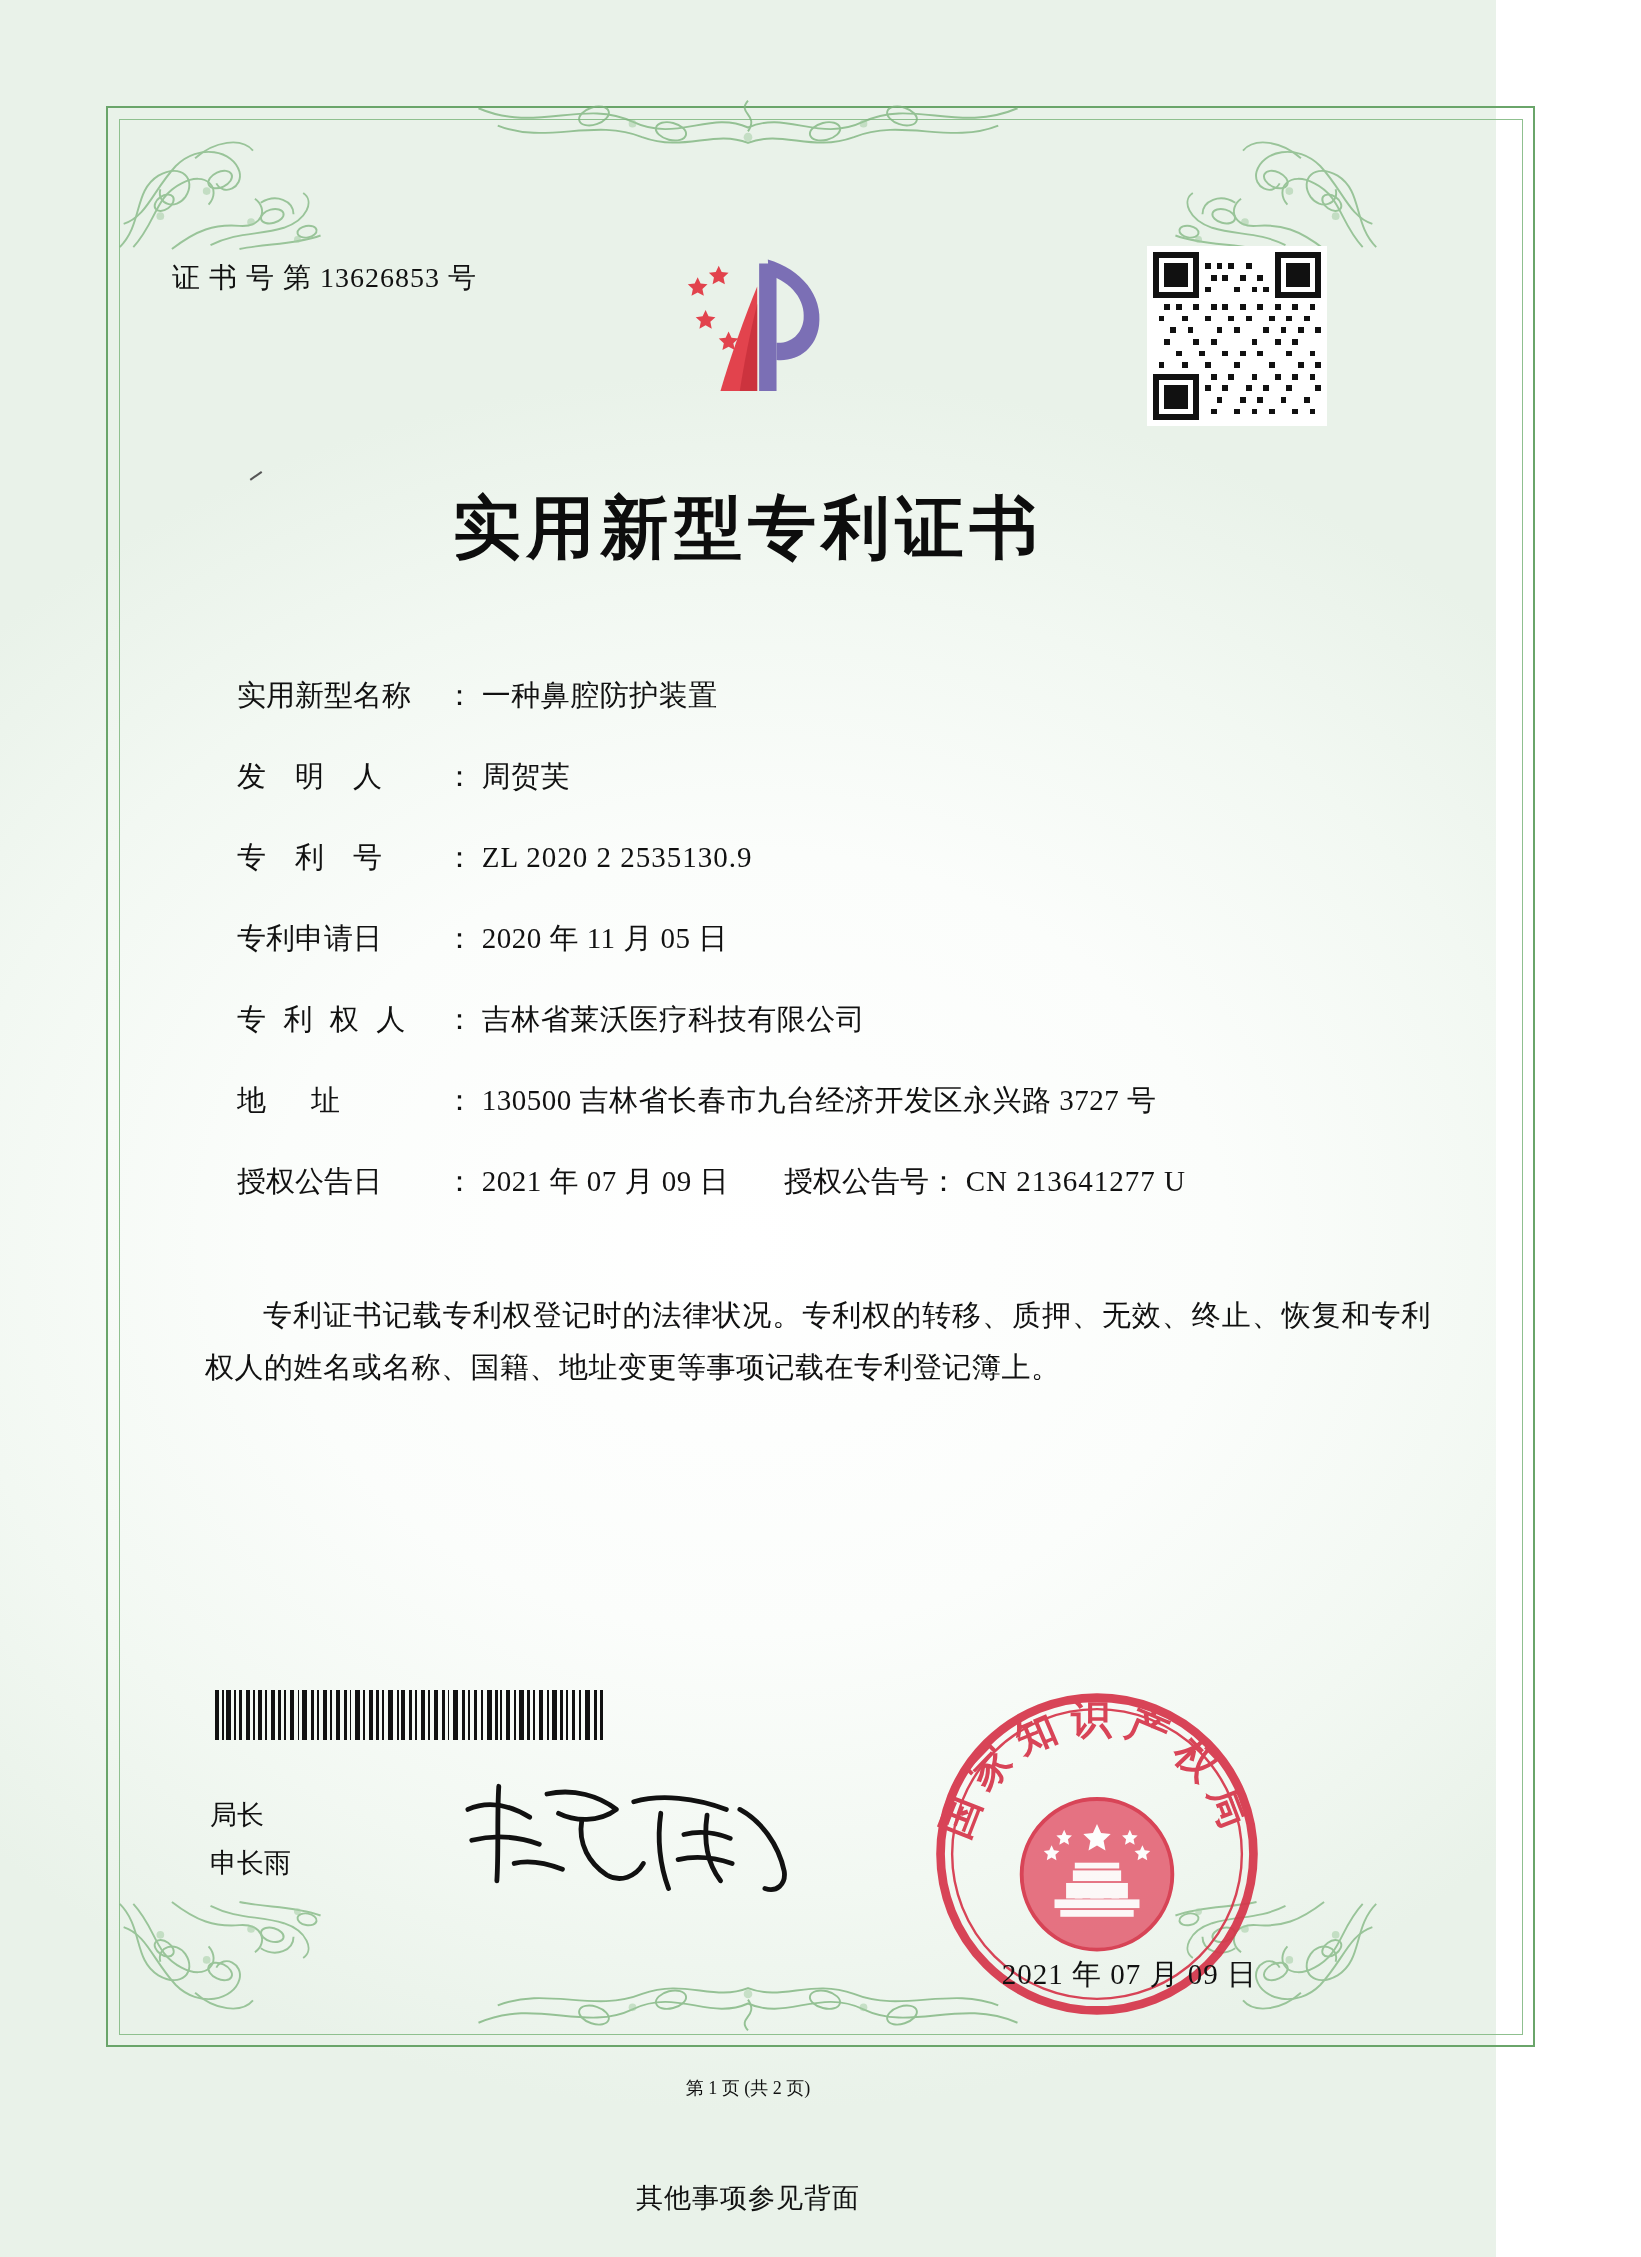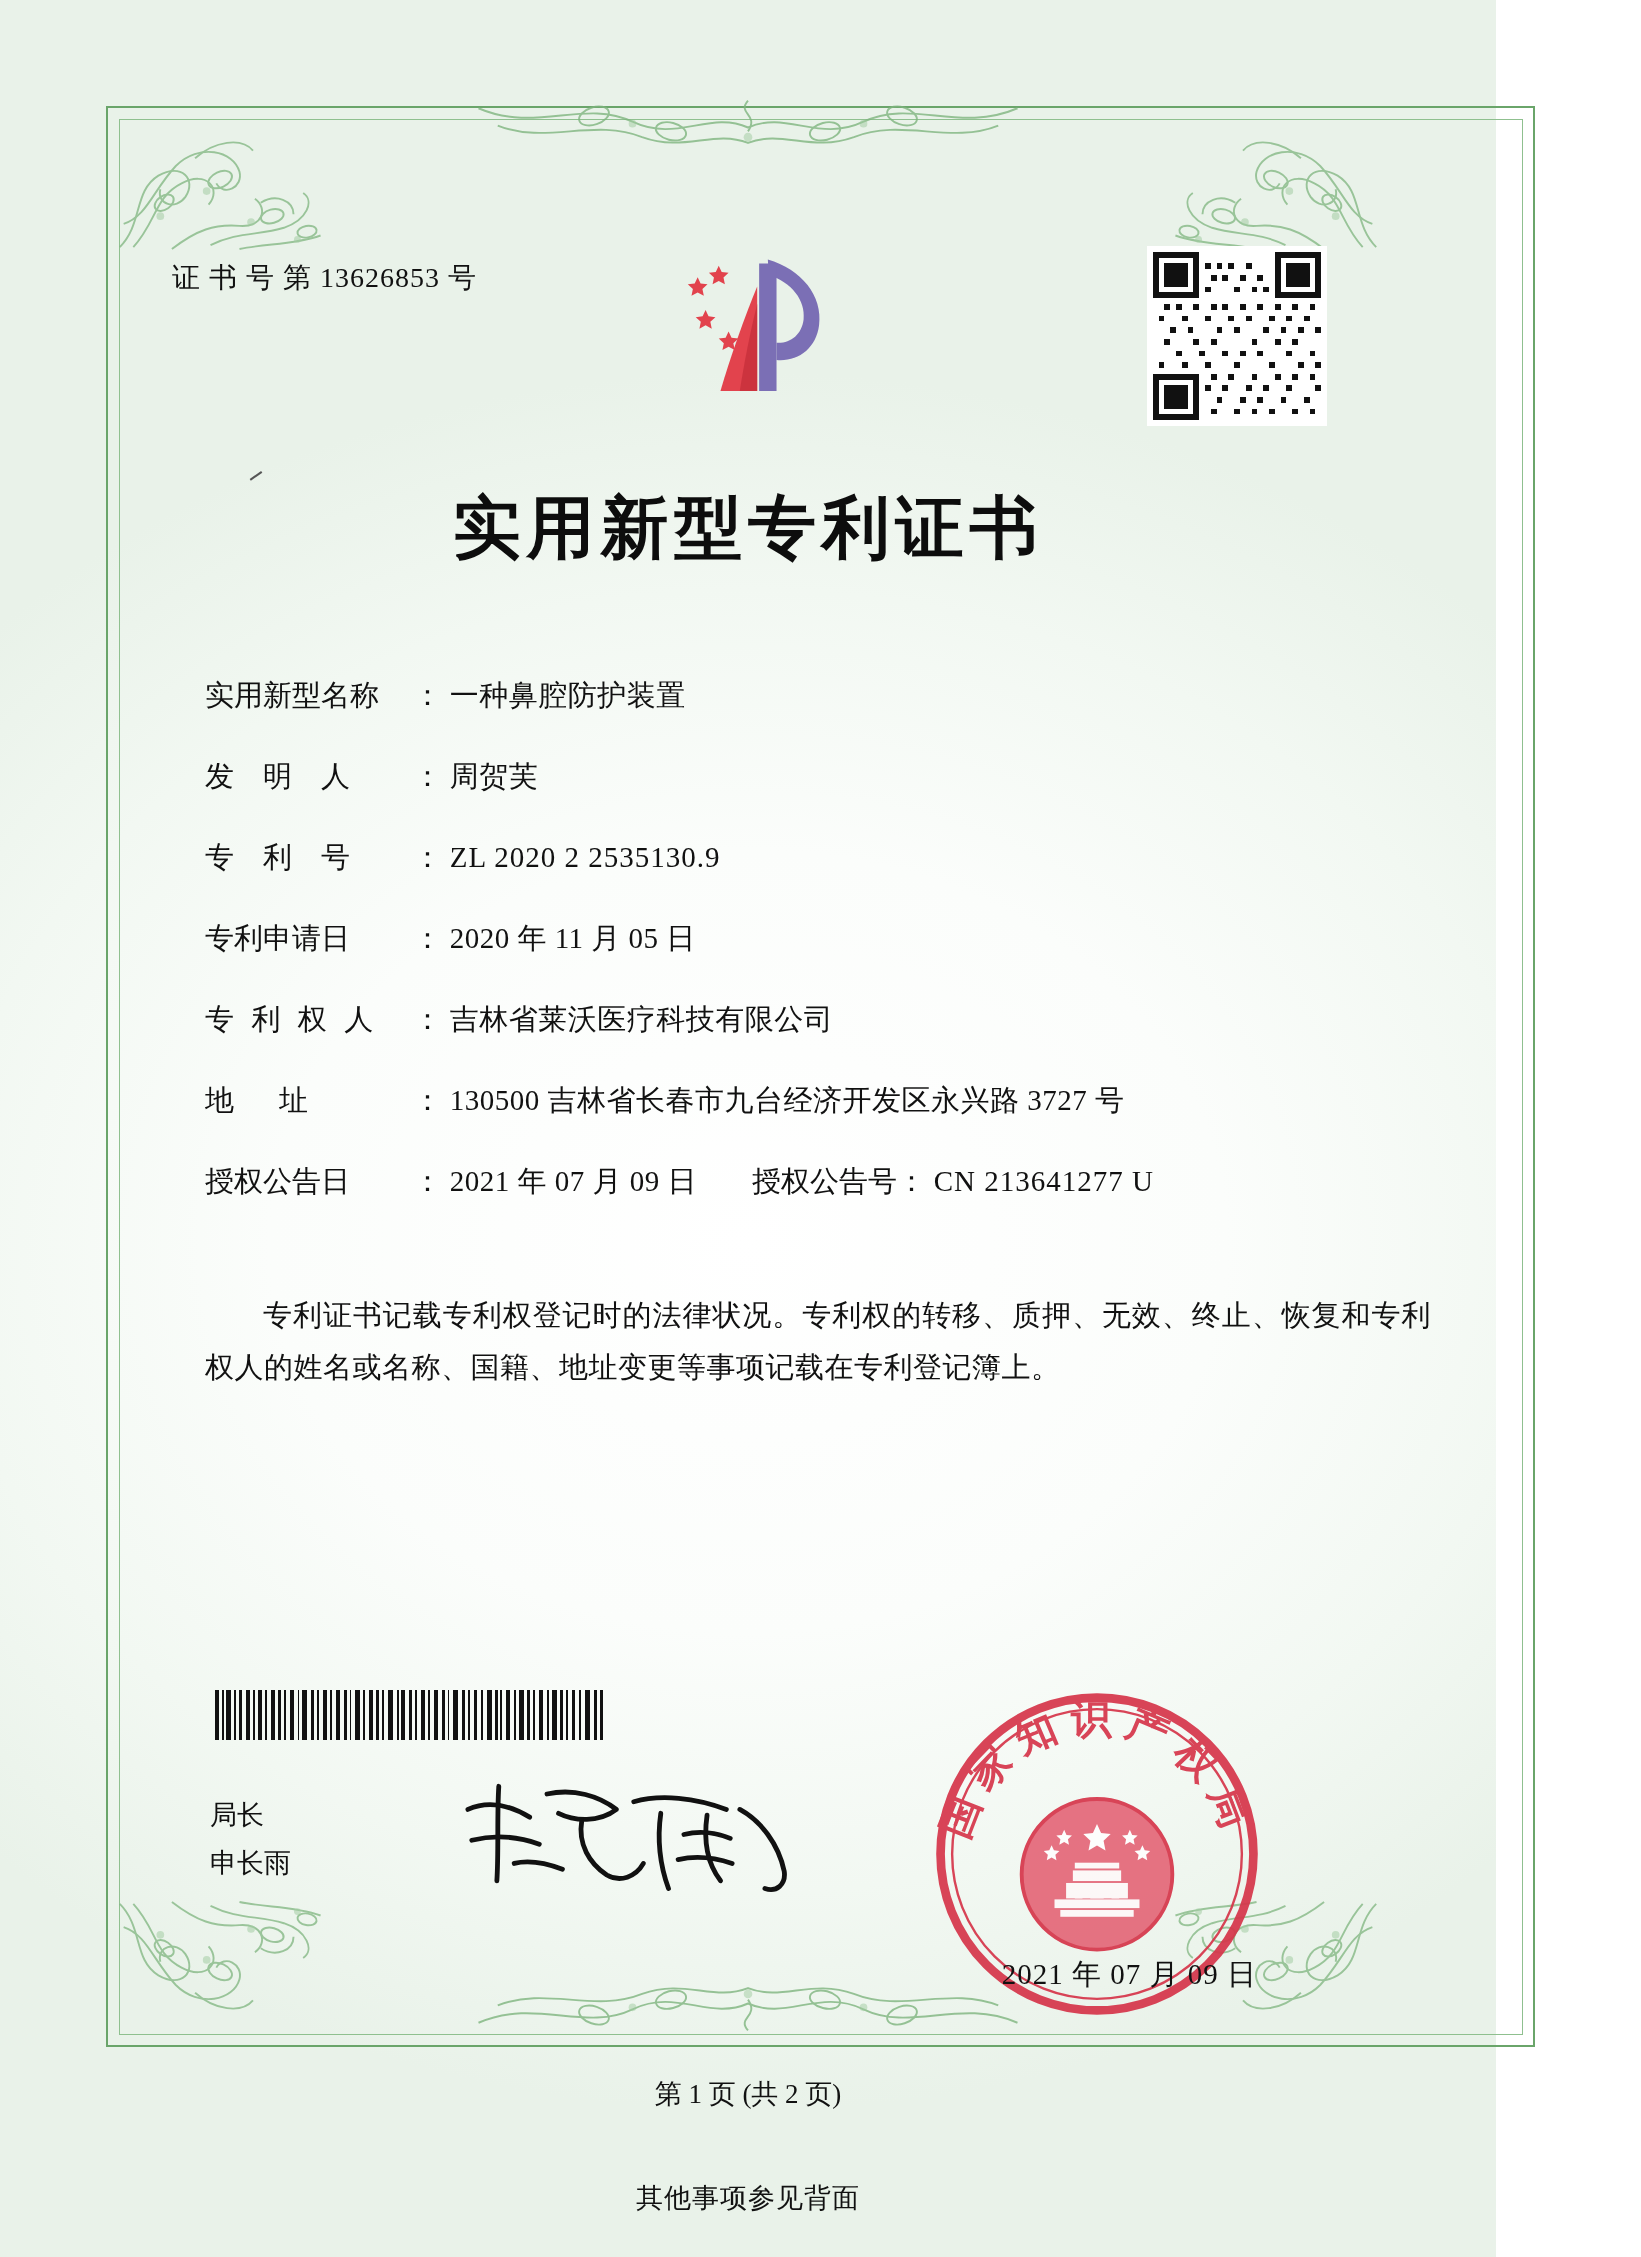--- a/index.html
+++ b/index.html
@@ -126,20 +126,21 @@
     align-items: baseline;
     margin-bottom: 41px;
     font-size: 29px;
     color: #111;
     white-space: nowrap;
   }
   .field-label {
     width: 208px;
     display: inline-block;
     letter-spacing: 0px;
+    margin-left: 32px;
   }
   .field-label.sp1 { letter-spacing: 17.4px; }
   .field-label.sp2 { letter-spacing: 29px; }
   .field-label.sp3 { letter-spacing: 45px; }
   .field-sep { margin-right: 7.7px; }
   .field-value {
     letter-spacing: 0.5px;
   }
   .field-value.mono {
     font-family: "Liberation Serif", serif;
@@ -212,21 +213,21 @@
     color: #111;
     letter-spacing: 1px;
   }
 
   
   .page-num {
     position: absolute;
     left: 0; right: 0;
     top: 2076px;
     text-align: center;
-    font-size: 27px;
+    font-size: 18px;
     color: #111;
   }
   .backside-note {
     position: absolute;
     left: 0; right: 0;
     top: 2180px;
     text-align: center;
     font-size: 27px;
     color: #111;
     letter-spacing: 1px;

